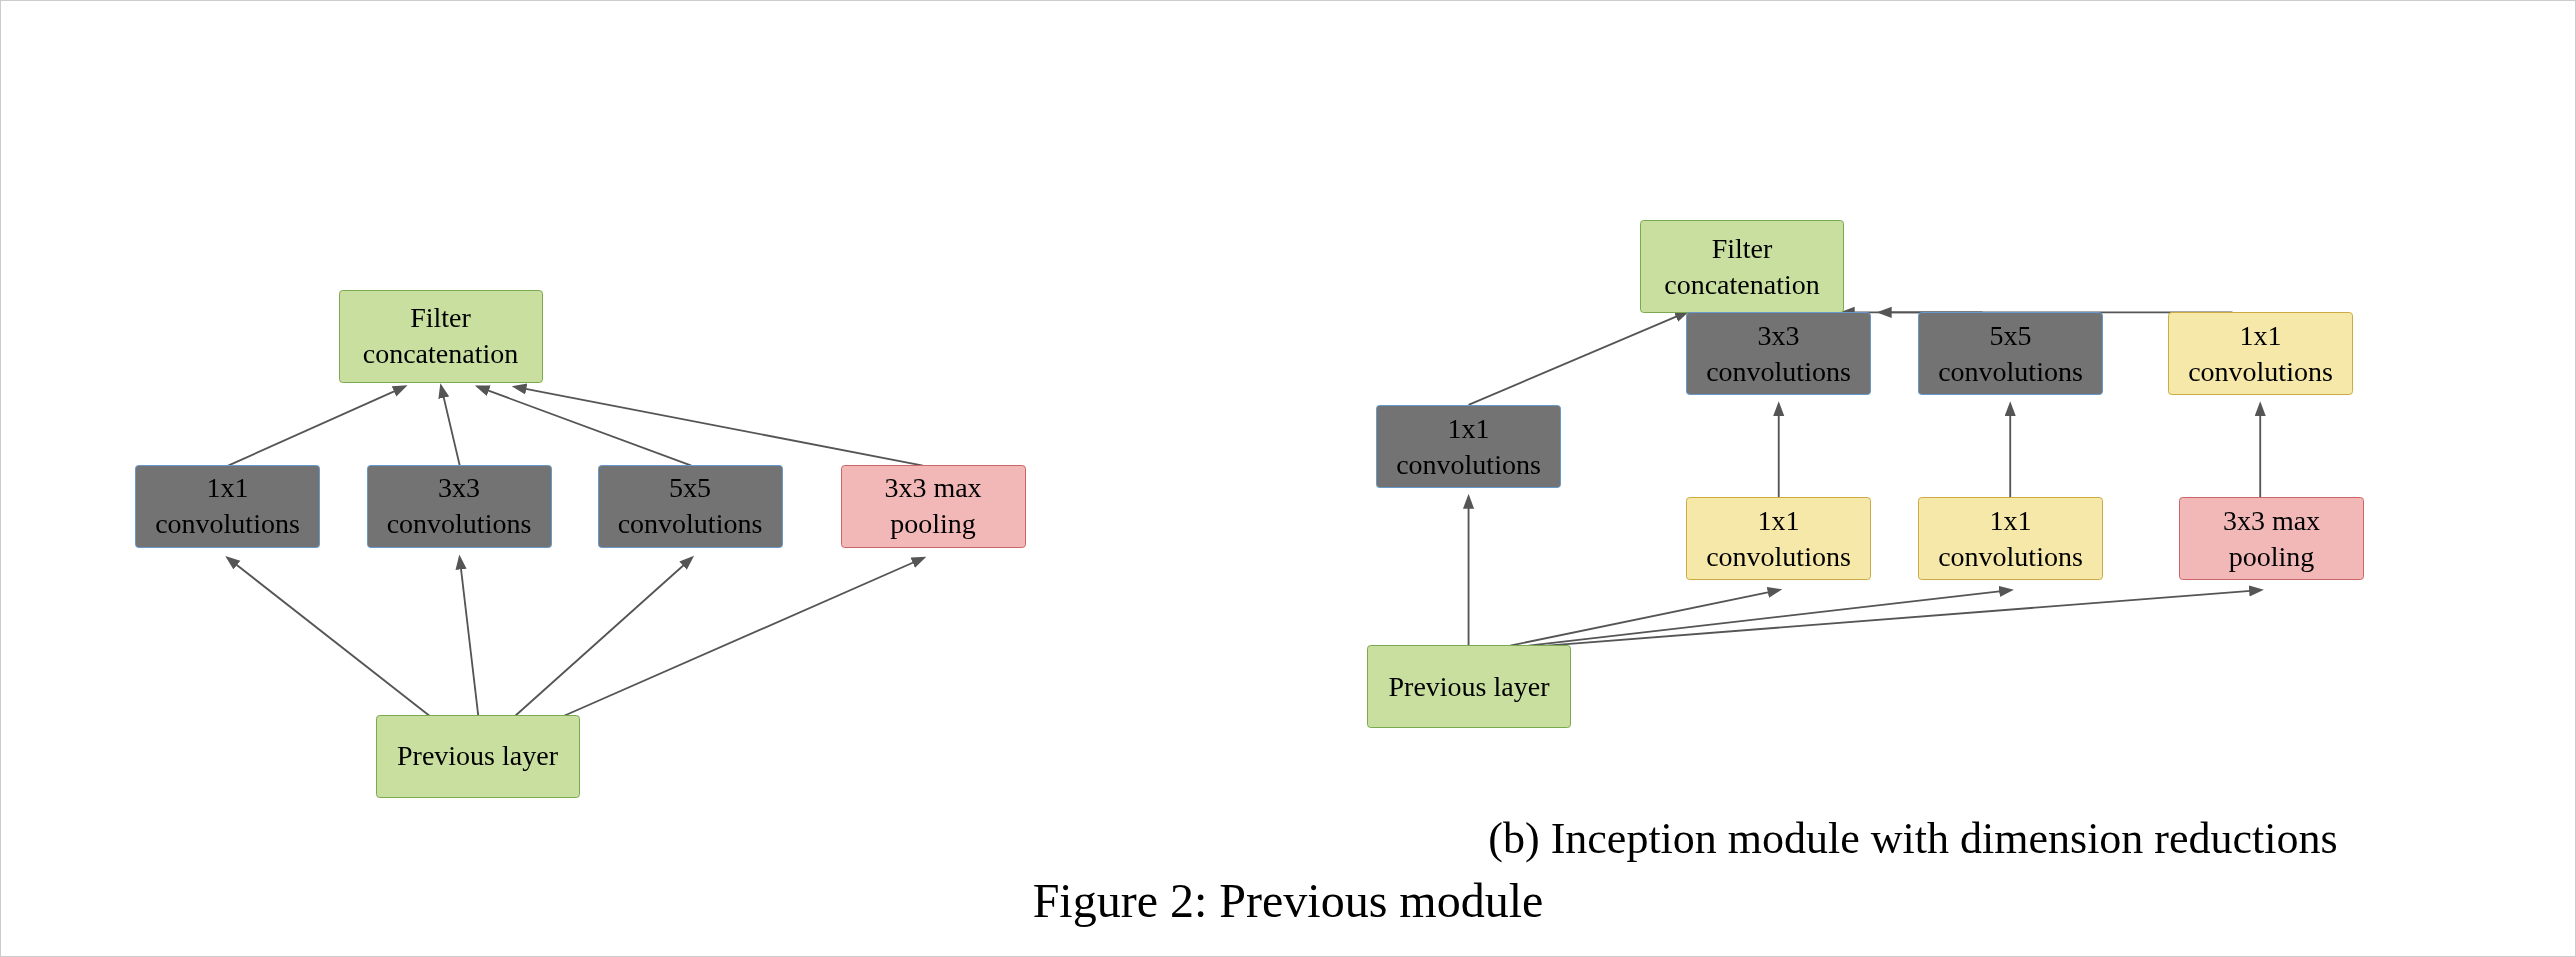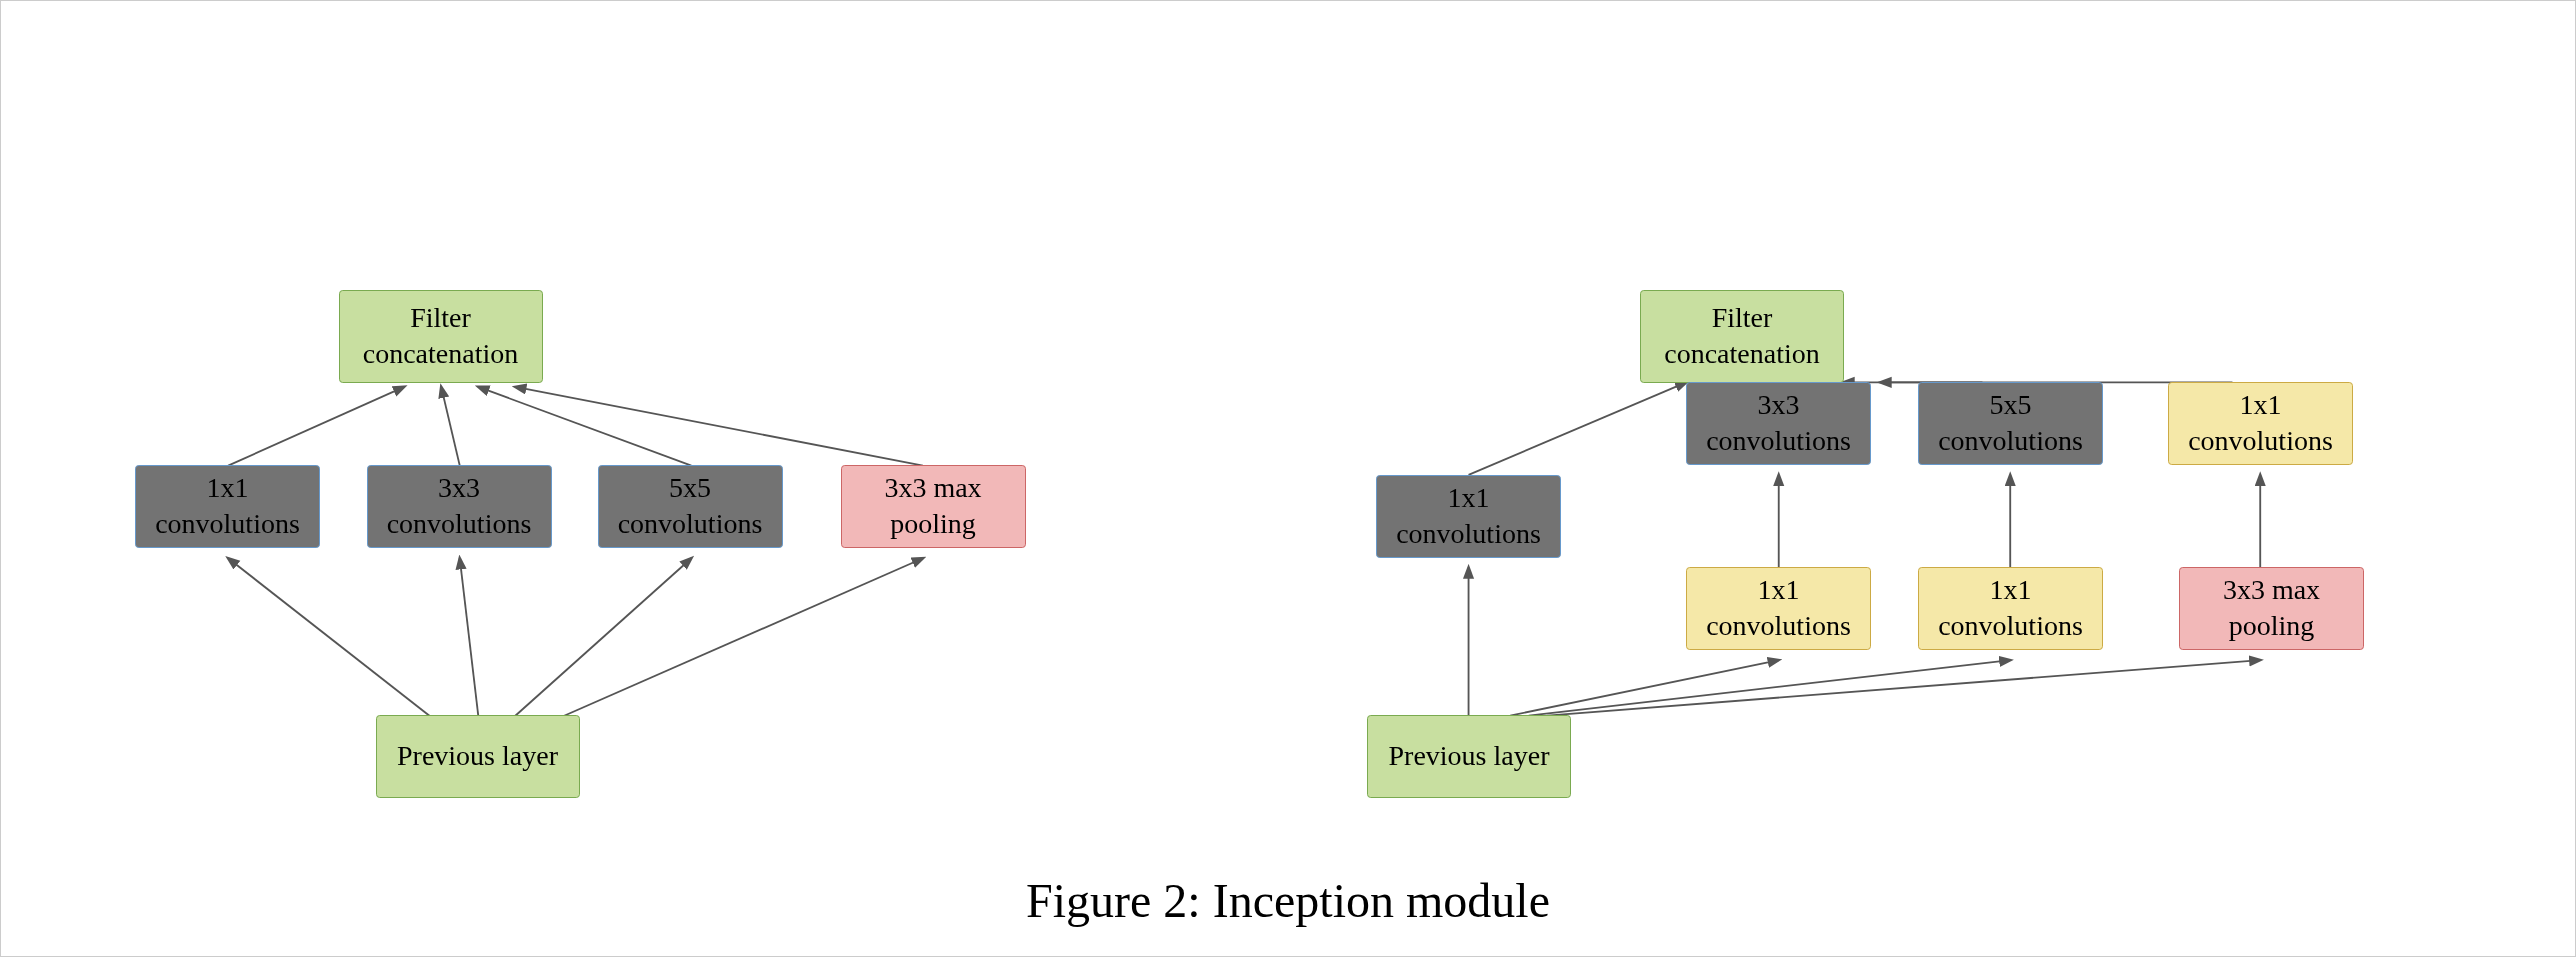--- a/index.html
+++ b/index.html
@@ -194,19 +194,20 @@
         <div class="box box-yellow" style="width:185px; height:83px; left:398px; top:333px;">1x1 convolutions</div>
 
         <div class="box box-yellow" style="width:185px; height:83px; left:630px; top:333px;">1x1 convolutions</div>
 
         <div class="box box-red" style="width:185px; height:83px; left:880px; top:333px;">3x3 max pooling</div>
 
         <div class="box box-yellow" style="width:185px; height:83px; left:880px; top:148px;">1x1 convolutions</div>
 
         <div class="box box-green" style="width:204px; height:83px; left:79px; top:481px;">Previous layer</div>
       </div>
+      <div class="caption">(b)  Inception module with dimension reductions</div>
     </div>
 
   </div>
 
-  <div class="figure-caption">Figure 2: Inception module</div>
+  <div class="figure-caption">Figure 2: Previous module</div>
 </div>
 
 
 </body></html>

